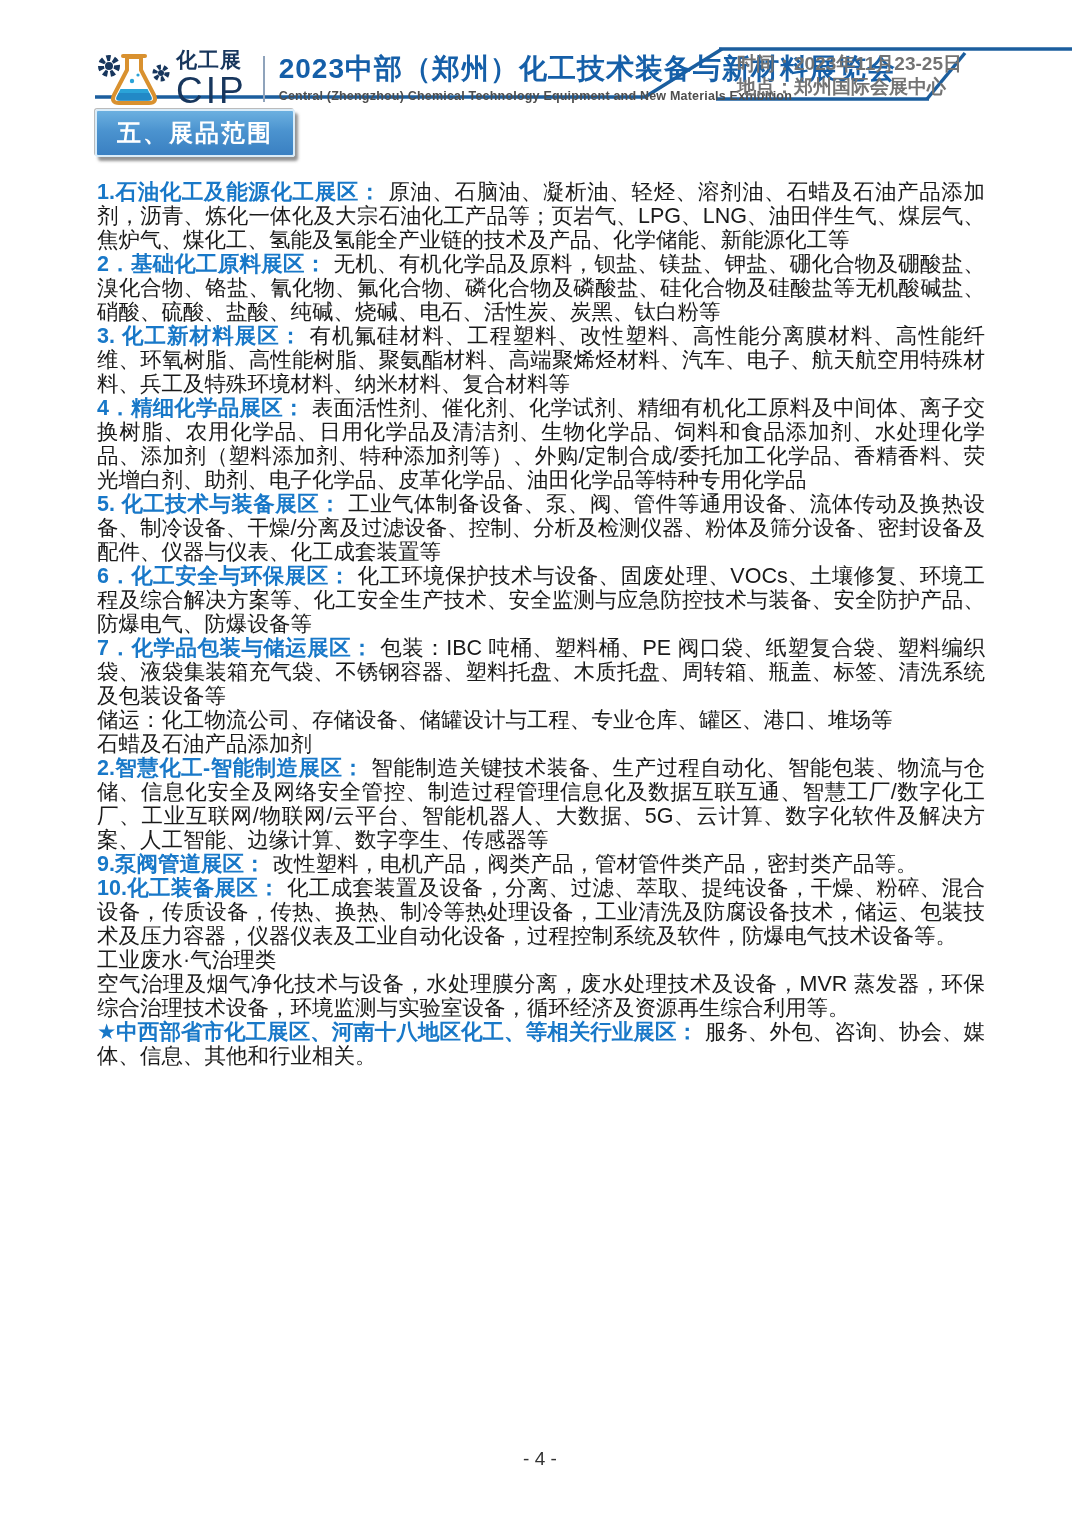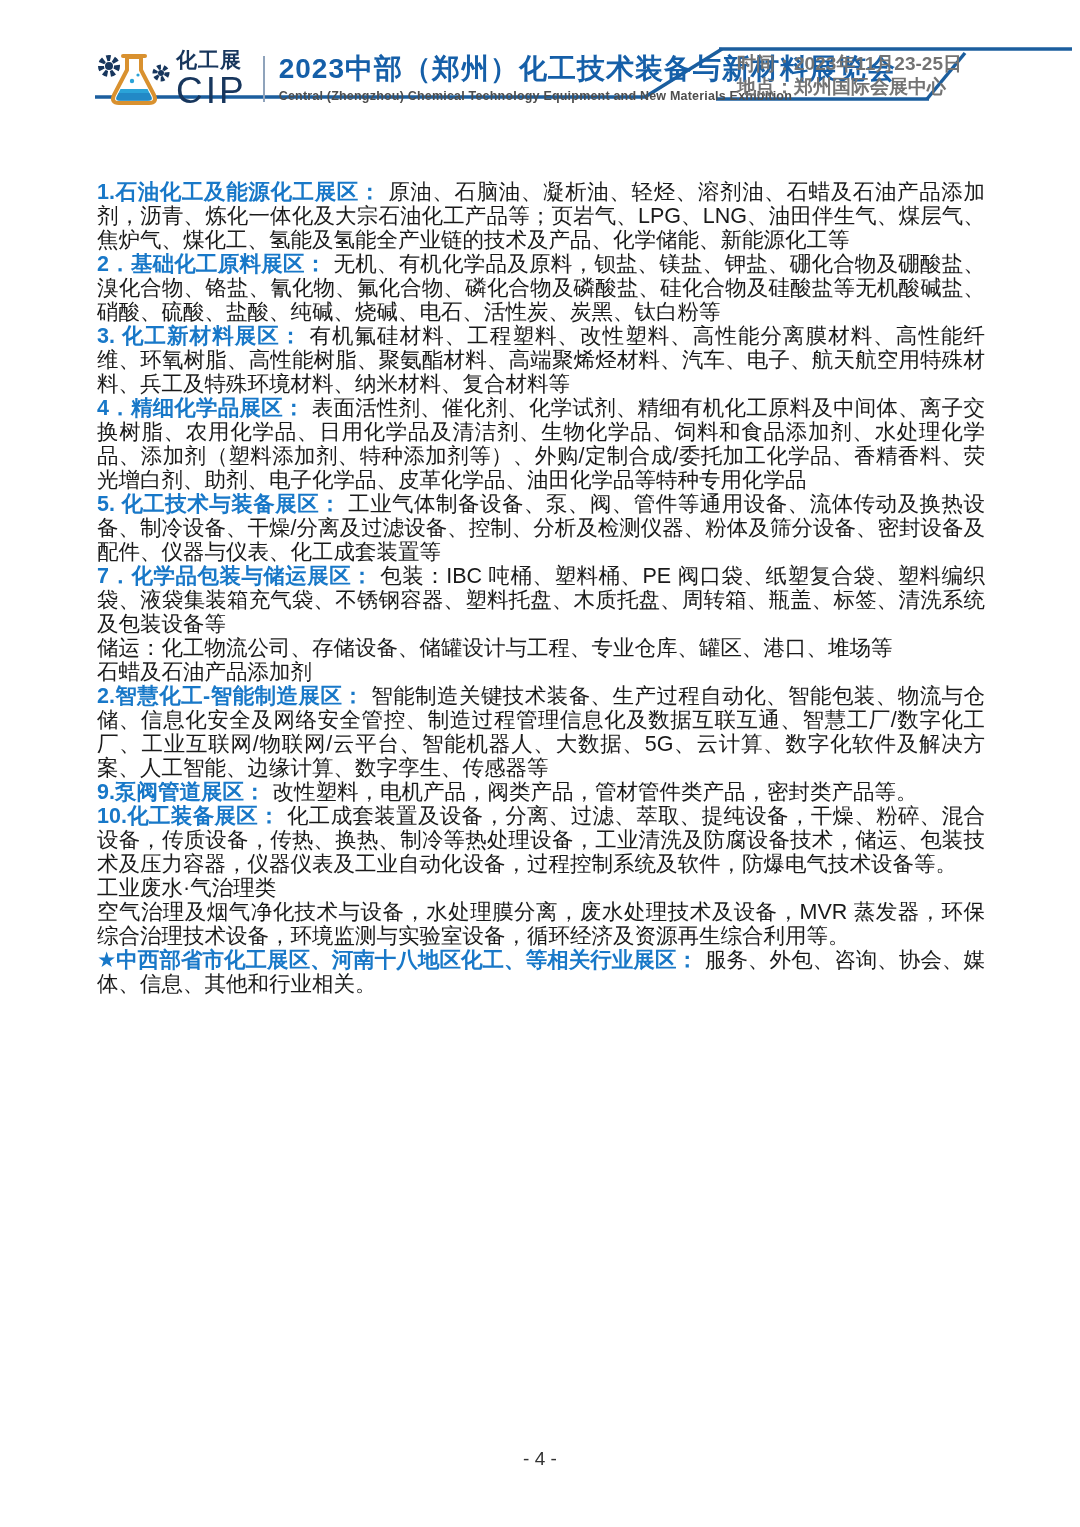--- a/index.html
+++ b/index.html
@@ -93,27 +93,29 @@
       <div class="main-title">2023中部（郑州）化工技术装备与新材料展览会</div>
       <div class="sub-title">Central (Zhengzhou) Chemical Technology Equipment and New Materials Exhibition</div>
     </div>
   </div>
 
   <div class="header-info">
     <div><span>时间：</span><span>2023年11月23-25日</span></div>
     <div><span>地点：</span><span>郑州国际会展中心</span></div>
   </div>
 
+  <div class="section-badge">五、展品范围</div>
 
   <div class="content">
     <p class="para"><span class="zone-label">1.石油化工及能源化工展区：</span><span>原油、石脑油、凝析油、轻烃、溶剂油、石蜡及石油产品添加剂，沥青、炼化一体化及大宗石油化工产品等；页岩气、LPG、LNG、油田伴生气、煤层气、焦炉气、煤化工、氢能及氢能全产业链的技术及产品、化学储能、新能源化工等</span></p>
     <p class="para"><span class="zone-label">2．基础化工原料展区：</span><span>无机、有机化学品及原料，钡盐、镁盐、钾盐、硼化合物及硼酸盐、溴化合物、铬盐、氰化物、氟化合物、磷化合物及磷酸盐、硅化合物及硅酸盐等无机酸碱盐、硝酸、硫酸、盐酸、纯碱、烧碱、电石、活性炭、炭黑、钛白粉等</span></p>
     <p class="para"><span class="zone-label">3. 化工新材料展区：</span><span>有机氟硅材料、工程塑料、改性塑料、高性能分离膜材料、高性能纤维、环氧树脂、高性能树脂、聚氨酯材料、高端聚烯烃材料、汽车、电子、航天航空用特殊材料、兵工及特殊环境材料、纳米材料、复合材料等</span></p>
     <p class="para"><span class="zone-label">4．精细化学品展区：</span><span>表面活性剂、催化剂、化学试剂、精细有机化工原料及中间体、离子交换树脂、农用化学品、日用化学品及清洁剂、生物化学品、饲料和食品添加剂、水处理化学品、添加剂（塑料添加剂、特种添加剂等）、外购/定制合成/委托加工化学品、香精香料、荧光增白剂、助剂、电子化学品、皮革化学品、油田化学品等特种专用化学品</span></p>
     <p class="para"><span class="zone-label">5. 化工技术与装备展区：</span><span>工业气体制备设备、泵、阀、管件等通用设备、流体传动及换热设备、制冷设备、干燥/分离及过滤设备、控制、分析及检测仪器、粉体及筛分设备、密封设备及配件、仪器与仪表、化工成套装置等</span></p>
+    <p class="para"><span class="zone-label">6．化工安全与环保展区：</span><span>化工环境保护技术与设备、固废处理、VOCs、土壤修复、环境工程及综合解决方案等、化工安全生产技术、安全监测与应急防控技术与装备、安全防护产品、防爆电气、防爆设备等</span></p>
     <p class="para"><span class="zone-label">7．化学品包装与储运展区：</span><span>包装：IBC 吨桶、塑料桶、PE 阀口袋、纸塑复合袋、塑料编织袋、液袋集装箱充气袋、不锈钢容器、塑料托盘、木质托盘、周转箱、瓶盖、标签、清洗系统及包装设备等</span></p>
     <p class="para"><span class="zone-label"></span><span>储运：化工物流公司、存储设备、储罐设计与工程、专业仓库、罐区、港口、堆场等</span></p>
     <p class="para"><span class="zone-label"></span><span>石蜡及石油产品添加剂</span></p>
     <p class="para"><span class="zone-label">2.智慧化工-智能制造展区：</span><span>智能制造关键技术装备、生产过程自动化、智能包装、物流与仓储、信息化安全及网络安全管控、制造过程管理信息化及数据互联互通、智慧工厂/数字化工厂、工业互联网/物联网/云平台、智能机器人、大数据、5G、云计算、数字化软件及解决方案、人工智能、边缘计算、数字孪生、传感器等</span></p>
     <p class="para"><span class="zone-label">9.泵阀管道展区：</span><span>改性塑料，电机产品，阀类产品，管材管件类产品，密封类产品等。</span></p>
     <p class="para"><span class="zone-label">10.化工装备展区：</span><span>化工成套装置及设备，分离、过滤、萃取、提纯设备，干燥、粉碎、混合设备，传质设备，传热、换热、制冷等热处理设备，工业清洗及防腐设备技术，储运、包装技术及压力容器，仪器仪表及工业自动化设备，过程控制系统及软件，防爆电气技术设备等。</span></p>
     <p class="para"><span class="zone-label"></span><span>工业废水·气治理类</span></p>
     <p class="para"><span class="zone-label"></span><span>空气治理及烟气净化技术与设备，水处理膜分离，废水处理技术及设备，MVR 蒸发器，环保综合治理技术设备，环境监测与实验室设备，循环经济及资源再生综合利用等。</span></p>
     <p class="para"><span class="zone-label">★中西部省市化工展区、河南十八地区化工、等相关行业展区：</span><span>服务、外包、咨询、协会、媒体、信息、其他和行业相关。</span></p>
   </div>

